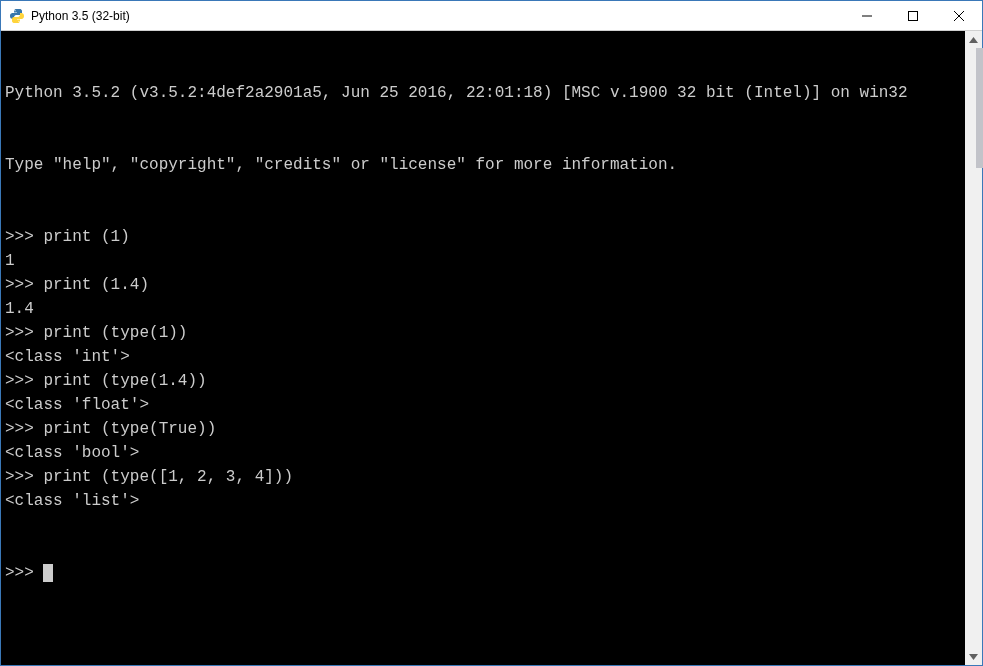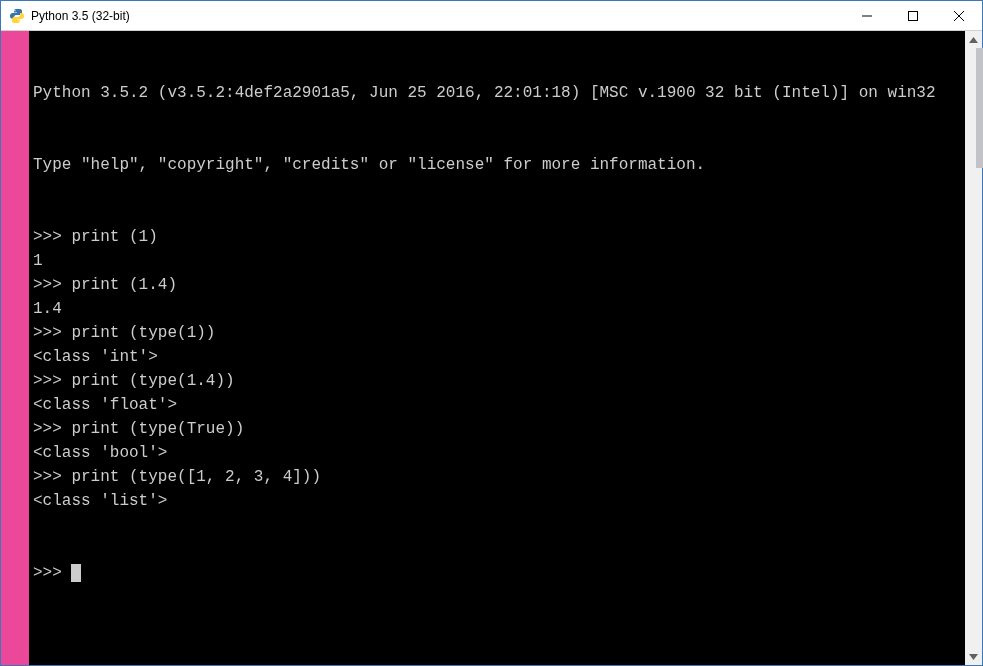--- a/index.html
+++ b/index.html
@@ -9,21 +9,21 @@
       width: 983px;
       height: 666px;
       overflow: hidden;
     }
     .window {
       width: 983px;
       height: 666px;
       border: 1px solid #3a78b8;
       display: flex;
       flex-direction: column;
-      background: #ec4899;
+      background: #14532d;
     }
     .titlebar {
       height: 30px;
       background: #ffffff;
       display: flex;
       align-items: center;
       padding-left: 8px;
       font-size: 12px;
       color: #000;
       border-bottom: 1px solid #d0d0d0;
@@ -44,21 +44,20 @@
       display: flex;
       align-items: center;
       justify-content: center;
       color: #000;
     }
     .win-btn svg { stroke: #000; }
     .content-wrap {
       flex: 1;
       display: flex;
       background: #000;
-      margin-left: 28px;
     }
     .console {
       flex: 1;
       background: #000;
       color: #cccccc;
       font-family: Consolas, "Courier New", monospace;
       font-size: 16px;
       line-height: 1.5;
       padding: 2px 4px;
       white-space: pre-wrap;

